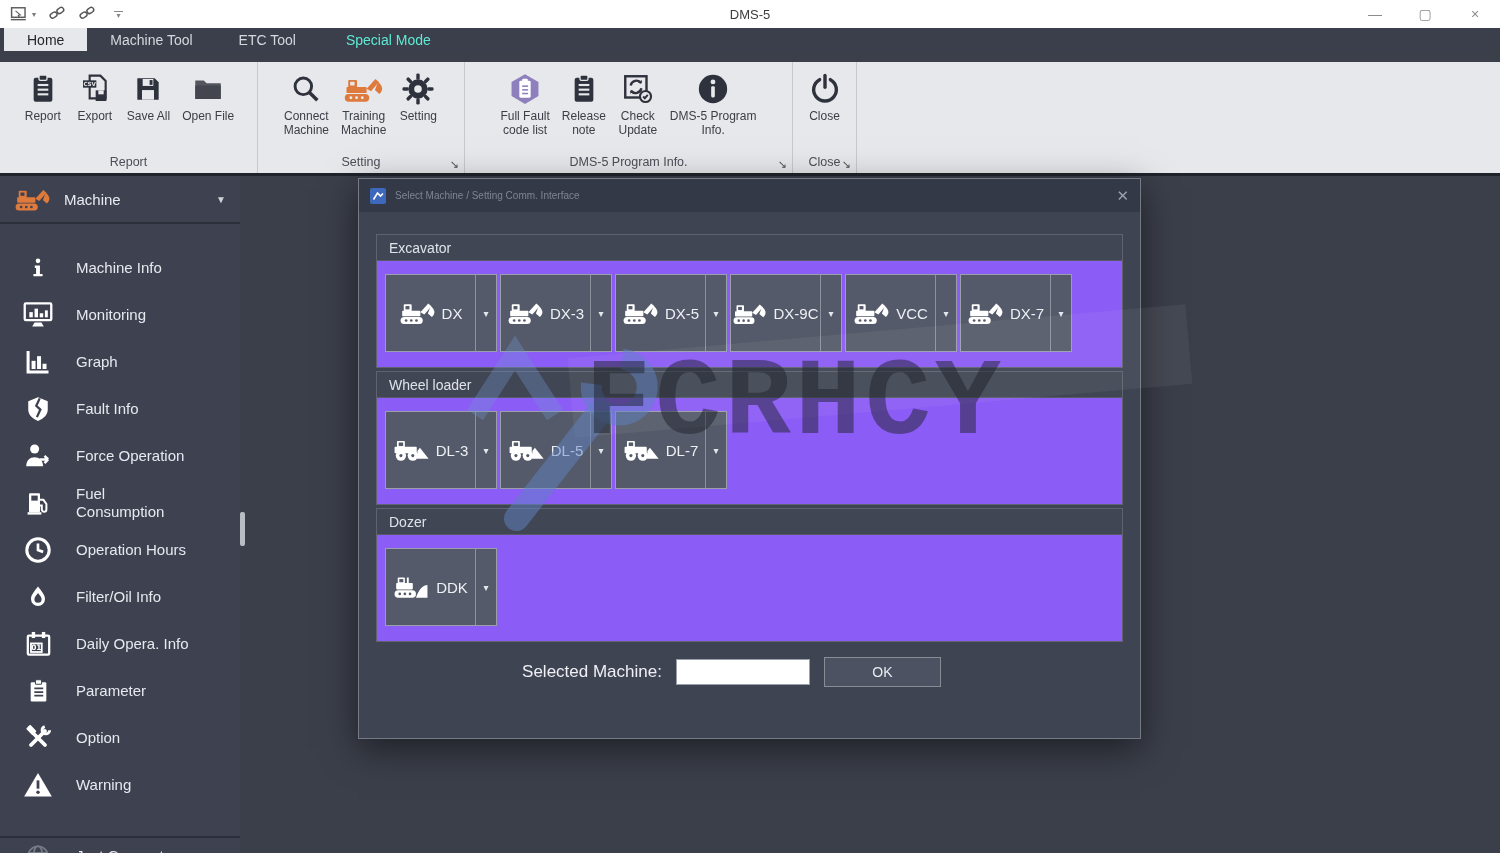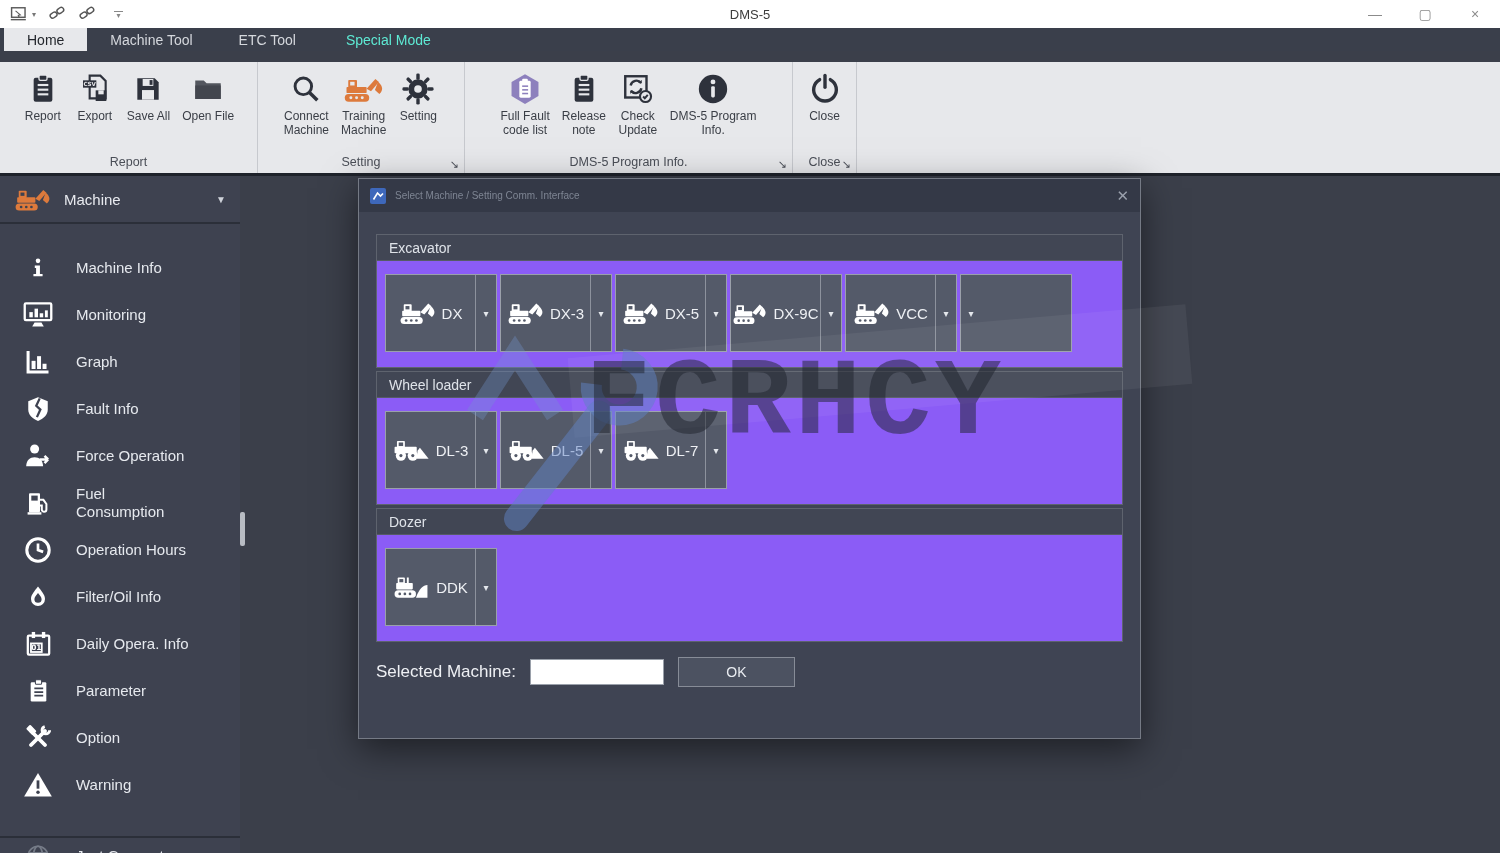--- a/index.html
+++ b/index.html
@@ -52,21 +52,21 @@
   .dlg-title{color:#7e8593;font-size:10px}
   .dlg-close{margin-left:auto;color:#9aa0ac;font-size:15px;cursor:default}
   .dlg-body{padding:22px 17px 0}
   .mgroup{border:1px solid #5e636e;margin-bottom:3px}
   .mgroup-label{padding:5px 12px 4px;color:#dfe3e9;font-size:14px;border-bottom:1px solid #565b66;background:#414654}
   .mgroup-body{background:#8b5cf6;padding:13px 8px;display:flex;gap:3px;min-height:106px}
   .mbtn{width:112px;height:78px;background:#545a69;border:1px solid #9aa0aa;display:flex;cursor:default}
   .mbtn-main{flex:1;display:flex;align-items:center;justify-content:center;gap:5px;border-right:1px solid #8d929d}
   .mbtn-label{color:#eef0f4;font-size:15px}
   .mbtn-arrow{width:20px;display:flex;align-items:center;justify-content:center;color:#e4e7ec;font-size:10px}
-  .dlg-bottom{display:flex;align-items:center;justify-content:flex-start;padding-right:36px;margin-top:15px;gap:14px}
+  .dlg-bottom{display:flex;align-items:center;justify-content:center;padding-right:36px;margin-top:15px;gap:14px}
   .sel-label{color:#eef0f4;font-size:17px}
   .sel-input{width:134px;height:26px;background:#fff;border:1px solid #9aa0aa;font-size:14px;padding:0 6px;font-family:"Liberation Sans",sans-serif}
   .ok-btn{width:117px;height:30px;background:#4c5261;border:1px solid #878c97;color:#e9ecf1;font-size:14px;display:flex;align-items:center;justify-content:center}
 
   
   .watermark{position:absolute;left:420px;top:315px;width:760px;height:280px;pointer-events:none;z-index:7}
   .wm-sheen{position:absolute;left:150px;top:16px;width:620px;height:80px;background:rgba(255,255,255,.055);transform:rotate(-5deg)}
   .wm-text{position:absolute;left:165px;top:26px;font-size:110px;font-weight:bold;letter-spacing:4px;color:rgba(30,34,43,.5);font-family:Liberation Mono, monospace}
   .wm-svg{position:absolute;left:0;top:0}
 
@@ -551,20 +551,26 @@
         <div class="mbtn">
           <div class="mbtn-main">
               <svg width="38" height="24" style="color:#fff;--hole:#545a69">
                 <use href="#sym-exc"></use>
               </svg>
               <span class="mbtn-label">VCC</span>
             </div>
           <div class="mbtn-arrow">▾</div>
         </div>
         <div class="mbtn">
+          <div class="mbtn-main">
+              <svg width="38" height="24" style="color:#fff;--hole:#545a69">
+                <use href="#sym-exc"></use>
+              </svg>
+              <span class="mbtn-label">DX-7</span>
+            </div>
           <div class="mbtn-arrow">▾</div>
         </div>
       </div>
     </div>
 
     <div class="mgroup">
       <div class="mgroup-label">Wheel loader</div>
       <div class="mgroup-body">
         <div class="mbtn">
           <div class="mbtn-main">

